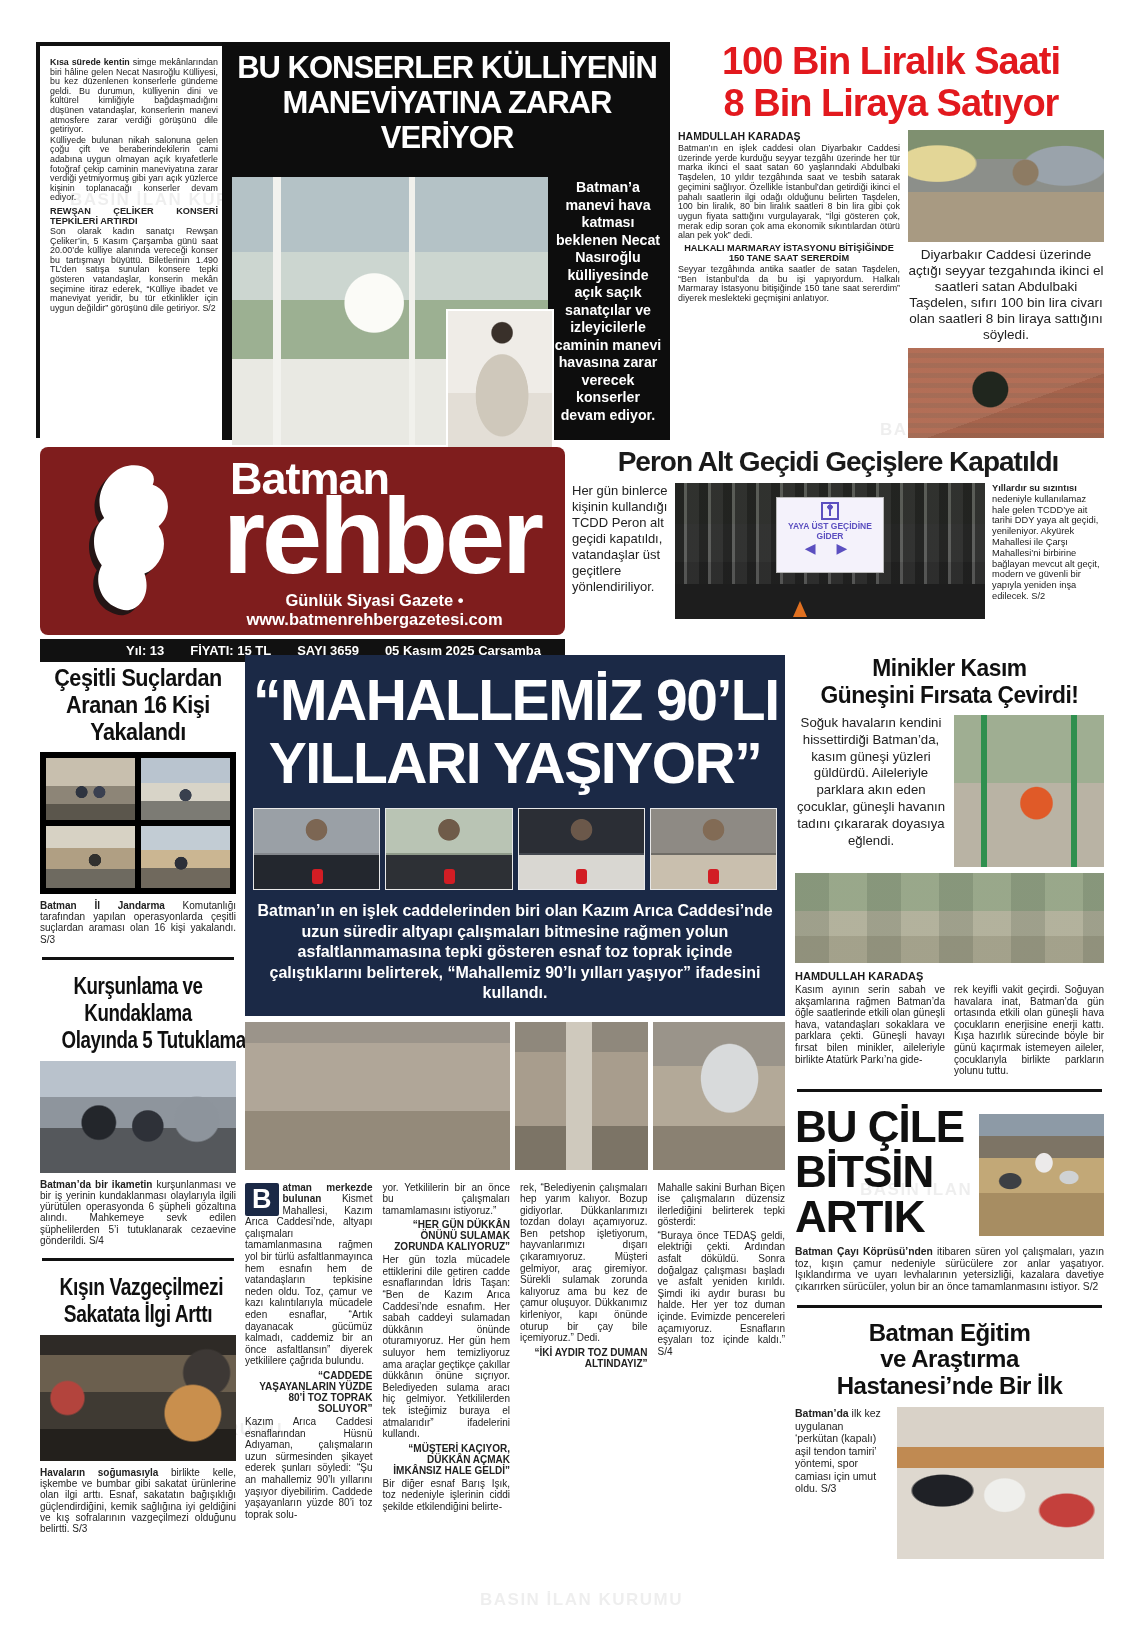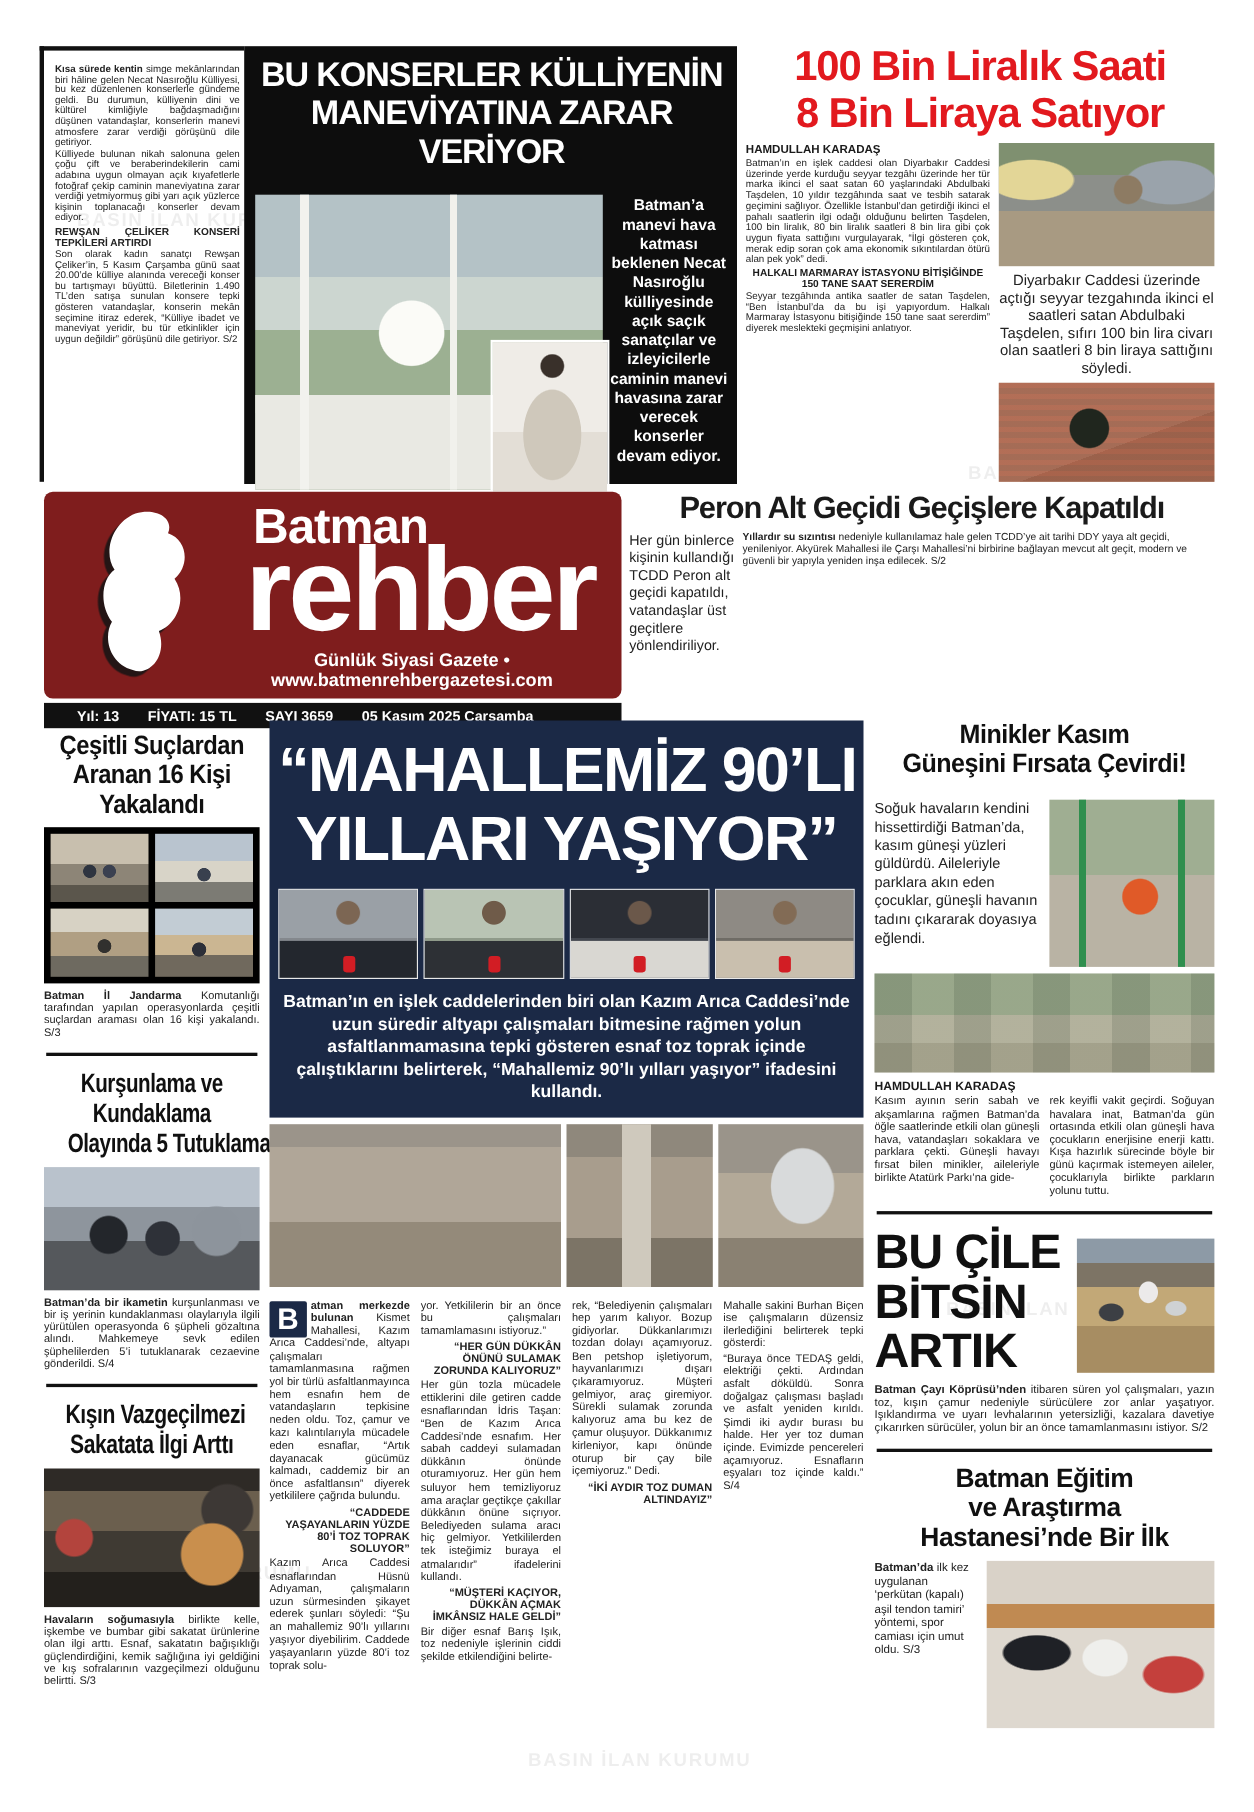--- a/index.html
+++ b/index.html
@@ -82,21 +82,21 @@
   #gs-icon { width:18px; height:18px; border:2px solid #5b4fc0; margin:0 auto 2px;
     background:
       radial-gradient(circle at 50% 22%, #5b4fc0 0 2.5px, rgba(0,0,0,0) 3px),
       linear-gradient(#5b4fc0, #5b4fc0) 50% 70%/2px 8px no-repeat; }
   #gs-text { color:#5b4fc0; font-weight:800; font-size:8.5px; line-height:9.5px; }
   #gs-arrows { color:#5b4fc0; font-size:14px; font-weight:800; letter-spacing:8px; font-family:"DejaVu Sans", sans-serif; line-height:14px; }
   #gate-cone { position:absolute; left:38%; bottom:2px; width:0; height:0; border-left:7px solid rgba(0,0,0,0); border-right:7px solid rgba(0,0,0,0); border-bottom:16px solid #e07020; }
   #peron-right { flex:1; font-size:9.3px; line-height:10.8px; color:#222; }
 
   
-  #datebar { left:40px; top:639px; width:525px; height:23px; background:#111; color:#fff; display:flex; align-items:center; gap:26px; padding-left:30px; font-weight:800; font-size:13px; }
+  #datebar { left:40px; top:639px; width:525px; height:23px; background:#111; color:#fff; display:flex; align-items:center; gap:26px; padding-left:86px; font-weight:800; font-size:13px; }
 
   
   #left-col { left:40px; top:664px; width:196px; height:980px; }
   .lh { text-align:center; font-weight:800; font-size:24px; line-height:27px; letter-spacing:-0.5px; color:#101010; }
   .lh div { white-space:nowrap; }
   .pgrid { background:#000; padding:6px; display:grid; grid-template-columns:1fr 1fr; gap:6px; margin-top:7px; }
   .pgrid .ph { height:62px; }
   .ph-pol1 { background: radial-gradient(circle at 40% 55%, #2e3440 0 9%, rgba(0,0,0,0) 10%), radial-gradient(circle at 60% 55%, #3a4050 0 9%, rgba(0,0,0,0) 10%), linear-gradient(180deg,#c8bfae 0 45%, #8d8577 45% 75%, #5b564c 75%); }
   .ph-pol2 { background: radial-gradient(circle at 50% 60%, #39404e 0 10%, rgba(0,0,0,0) 11%), linear-gradient(180deg,#b9c4cf 0 40%, #d8d4c8 40% 70%, #7c7b74 70%); }
   .ph-pol3 { background: radial-gradient(circle at 55% 55%, #31302e 0 10%, rgba(0,0,0,0) 11%), linear-gradient(180deg,#d7d2c4 0 35%, #b09f83 35% 70%, #6e6a60 70%); }
@@ -136,21 +136,21 @@
   #main-cols { display:flex; gap:10px; margin-top:12px; }
   .mcol { flex:1; font-size:10px; line-height:11.6px; }
   .mcol p { margin-bottom:2px; }
   .m-sub { font-weight:800; text-align:right; line-height:11px; margin:3px 0; }
   .dropcap { float:left; background:#1b2946; color:#fff; font-weight:800; font-size:27px; line-height:27px; padding:3px 7px; margin:1px 4px 0 0; border-radius:2px; }
 
   
   #right-col { left:795px; top:655px; width:309px; height:992px; }
   .rh { text-align:center; font-weight:800; font-size:24px; line-height:26.5px; letter-spacing:-0.5px; color:#101010; }
   .rh div { white-space:nowrap; }
-  #minik-row { display:flex; gap:7px; margin-top:19px; }
+  #minik-row { display:flex; gap:7px; margin-top:7px;text-align:center; }
   #minik-intro { width:152px; flex:none; font-size:13.2px; line-height:16.8px; color:#222; }
   .ph-swing { flex:1; height:152px;
     background:
       radial-gradient(circle at 55% 58%, #e05a28 0 13%, rgba(0,0,0,0) 14%),
       linear-gradient(90deg, rgba(0,0,0,0) 18%, #2f8f4e 18% 22%, rgba(0,0,0,0) 22% 78%, #2f8f4e 78% 82%, rgba(0,0,0,0) 82%),
       linear-gradient(180deg,#9fae92 0 45%, #b9b3a4 45%); }
   .ph-park { height:90px; margin-top:6px;
     background:
       repeating-linear-gradient(90deg, rgba(60,80,50,.30) 0 34px, rgba(100,120,80,.22) 34px 72px),
       linear-gradient(180deg,#a8b59b 0 42%, #c9c2b2 42% 70%, #b5ad9c 70%); }
@@ -244,20 +244,28 @@
       <span>Günlük Siyasi Gazete</span>
       <span>•</span>
       <span>www.batmenrehbergazetesi.com</span>
     </div>
   </section>
 
   <section id="peron" class="abs">
     <h2 id="peron-h" class="nowrap">Peron Alt Geçidi Geçişlere Kapatıldı</h2>
     <div id="peron-row">
       <div id="peron-left">Her gün binlerce kişinin kullandığı TCDD Peron alt geçidi kapatıldı, vatandaşlar üst geçitlere yönlendiriliyor.</div>
+      <div class="ph ph-gate">
+        <div id="gate-sign">
+          <div id="gs-icon"></div>
+          <div id="gs-text">YAYA ÜST GEÇİDİNE GİDER</div>
+          <div id="gs-arrows">◀ ▶</div>
+        </div>
+        <div id="gate-cone"></div>
+      </div>
       <div id="peron-right"><b>Yıllardır su sızıntısı</b><span> nedeniyle kullanılamaz hale gelen TCDD’ye ait tarihi DDY yaya alt geçidi, yenileniyor. Akyürek Mahallesi ile Çarşı Mahallesi’ni birbirine bağlayan mevcut alt geçit, modern ve güvenli bir yapıyla yeniden inşa edilecek. S/2</span></div>
     </div>
   </section>
 
   <div id="datebar" class="abs">
     <span>Yıl: 13</span>
     <span>FİYATI: 15 TL</span>
     <span>SAYI 3659</span>
     <span>05 Kasım 2025 Çarşamba</span>
   </div>

